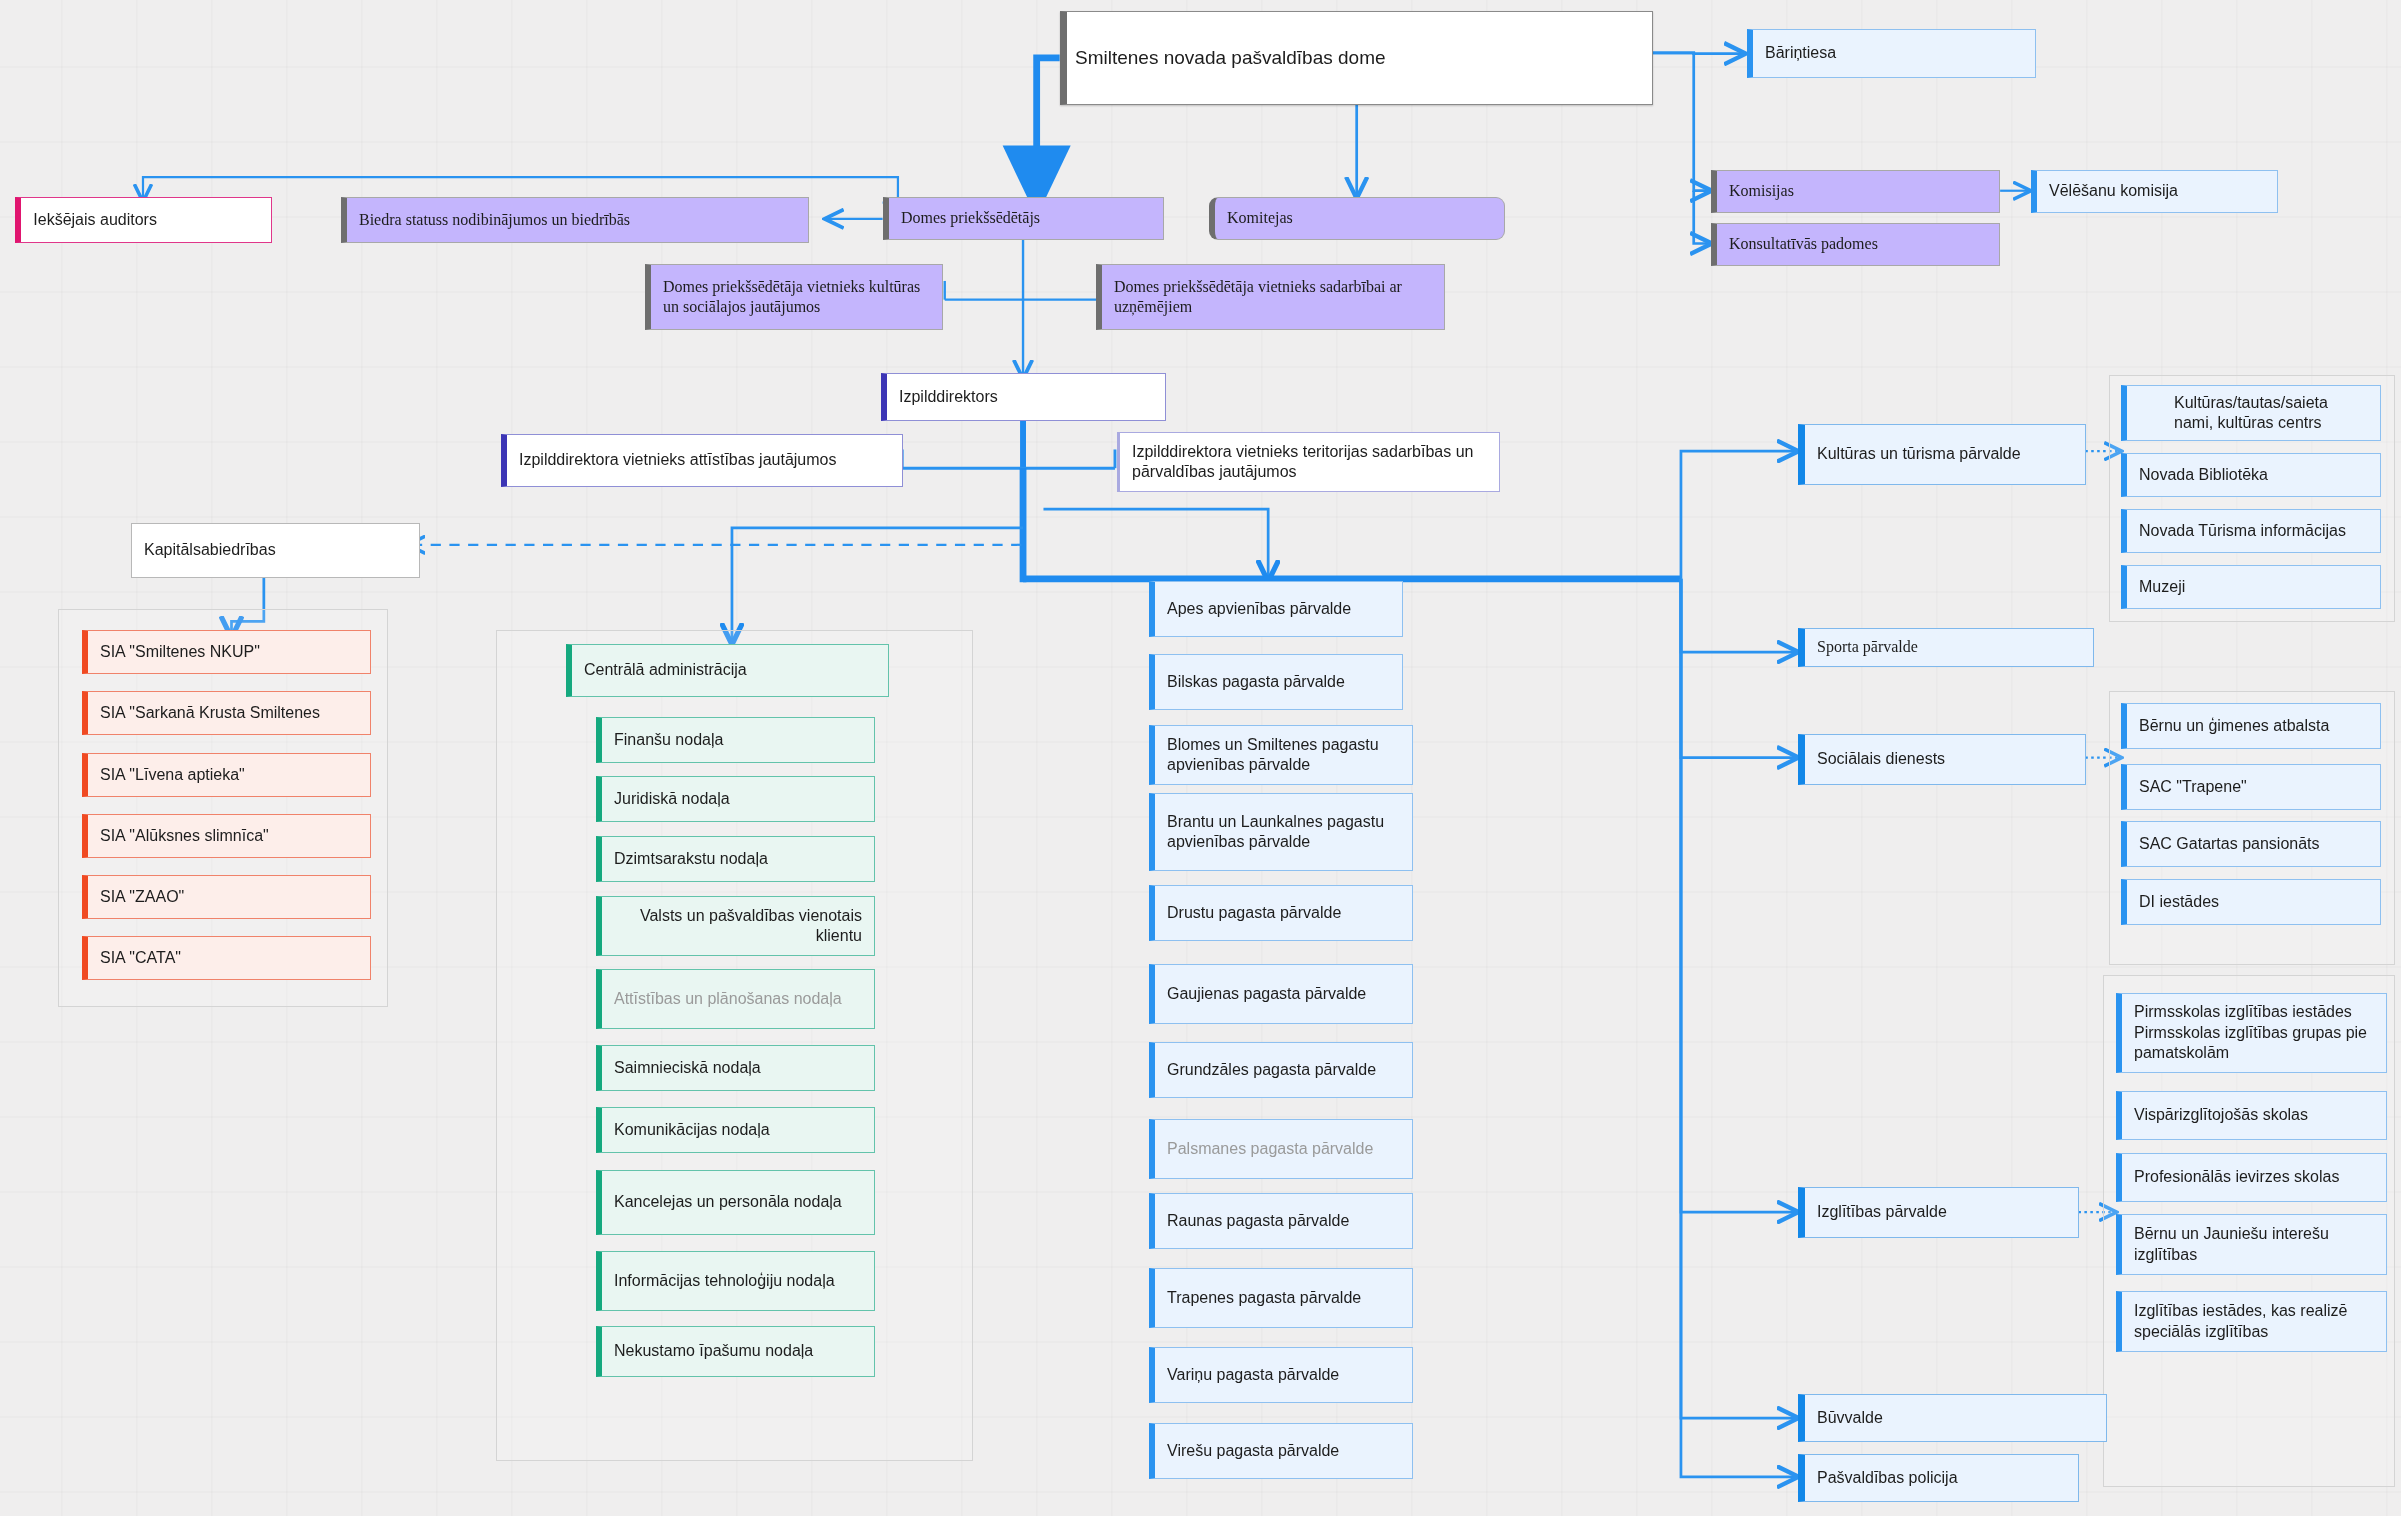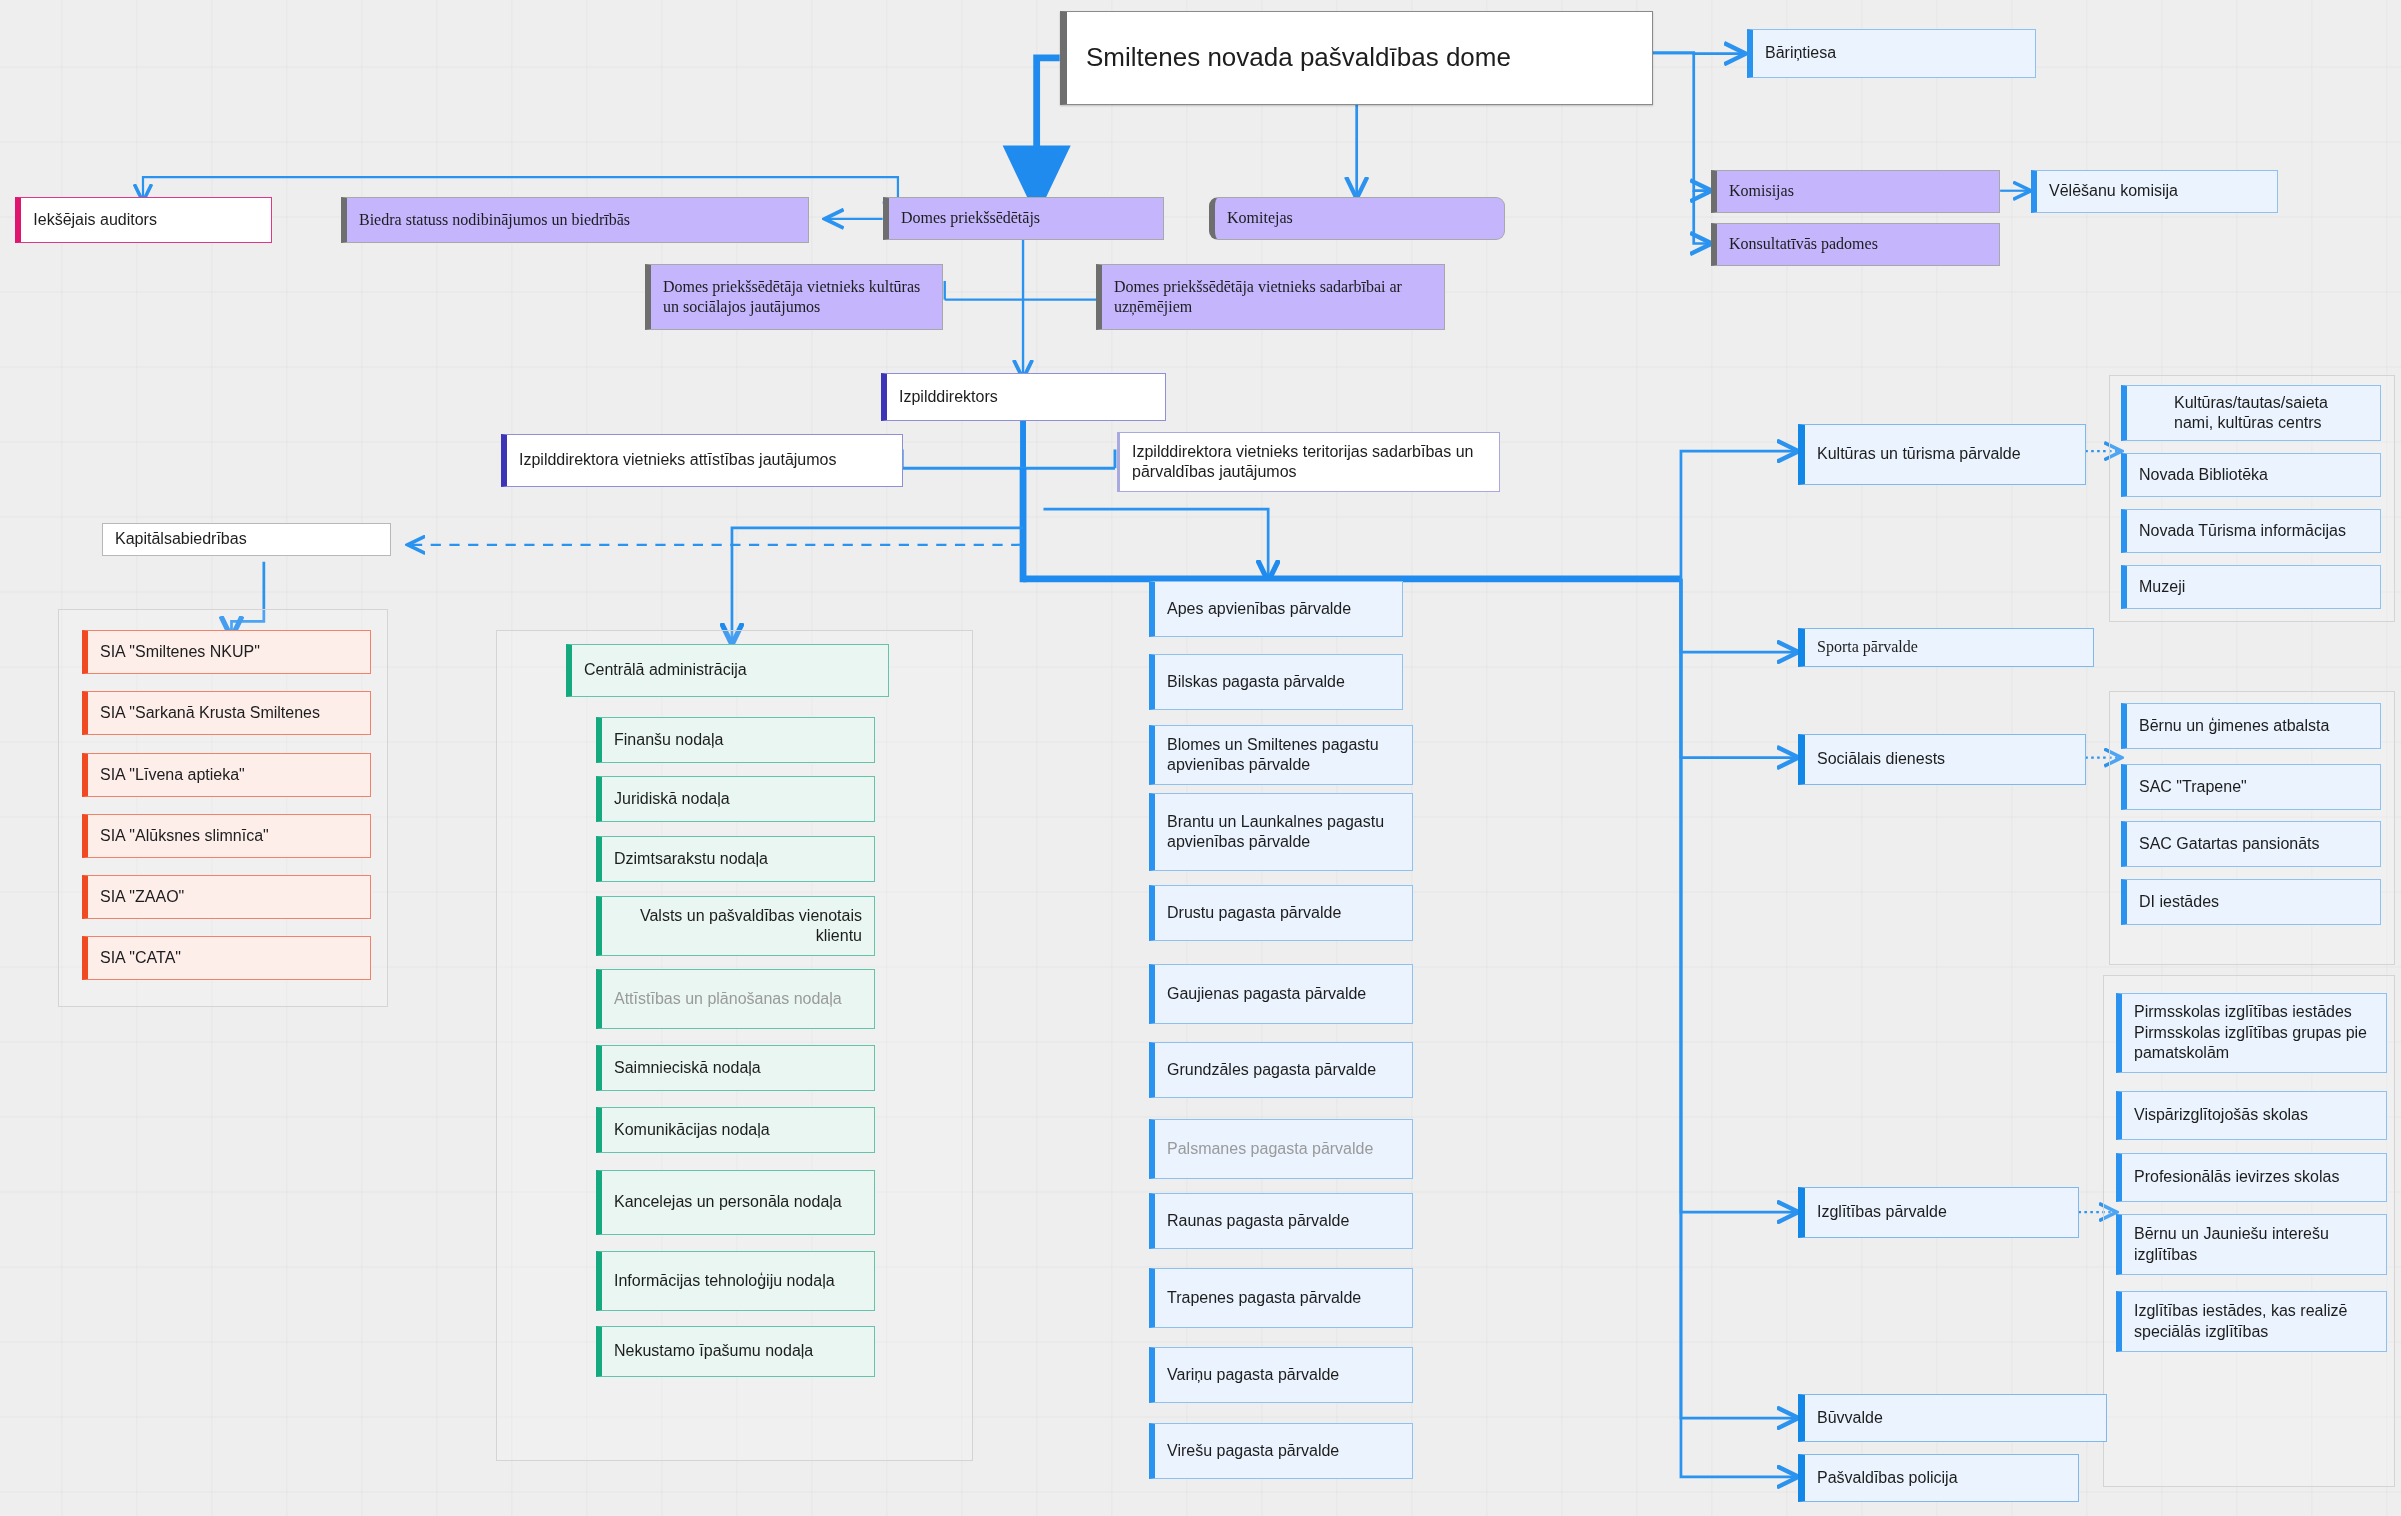--- a/index.html
+++ b/index.html
@@ -29,24 +29,24 @@
     font-size:16px;
     line-height:1.28;
     color:#1d1d1d;
     background:#ffffff;
     border:0.9px solid #9a9a9a;
     border-left:6px solid #6e6e6e;
     white-space:pre-line;
   }
   
   .n-title{
-    font-size:26px;
+    font-size:19px;
     border:0.9px solid #8a8a8a;
     border-left:7.7px solid #6e6e6e;
-    padding:0 19px;
+    padding:0 8px;
     box-shadow:0 0.9px 1.7px rgba(0,0,0,.20);
   }
   .n-blue{
     background:#eaf3fe;
     border:0.9px solid #8ec0f0;
     border-left:6px solid #2a93f0;
   }
   .n-blue-strong{
     background:#eaf3fe;
     border:0.9px solid #7fb8ec;
@@ -187,21 +187,21 @@
 <div class="node n-plain" style="left:883px;top:197px;width:281px;height:43px;">Domes priekšsēdētājs</div>
 <div class="node n-plain" style="left:1209px;top:197px;width:296px;height:43px;border-radius:9px;">Komitejas</div>
 
 <div class="node n-plain" style="left:645px;top:264px;width:298px;height:66px;">Domes priekšsēdētāja vietnieks kultūras un sociālajos jautājumos</div>
 <div class="node n-plain" style="left:1096px;top:264px;width:349px;height:66px;">Domes priekšsēdētāja vietnieks sadarbībai ar uzņēmējiem</div>
 
 <div class="node n-indigo" style="left:881px;top:373px;width:285px;height:48px;">Izpilddirektors</div>
 <div class="node n-indigo" style="left:501px;top:434px;width:402px;height:53px;">Izpilddirektora vietnieks attīstības jautājumos</div>
 <div class="node n-indigo-light" style="left:1117px;top:432px;width:383px;height:60px;">Izpilddirektora vietnieks teritorijas sadarbības un pārvaldības jautājumos</div>
 
-<div class="node n-noleft" style="left:102px;top:523px;width:289px;height:33px;">Kapitālsabiedrības</div>
+<div class="node n-noleft" style="left:131px;top:523px;width:289px;height:55px;">Kapitālsabiedrības</div>
 
 <div class="node n-red rounded" style="left:82px;top:630px;width:289px;height:44px;">SIA "Smiltenes NKUP"</div>
 <div class="node n-red rounded" style="left:82px;top:691px;width:289px;height:44px;">SIA "Sarkanā Krusta Smiltenes</div>
 <div class="node n-red rounded" style="left:82px;top:753px;width:289px;height:44px;">SIA "Līvena aptieka"</div>
 <div class="node n-red rounded" style="left:82px;top:814px;width:289px;height:44px;">SIA "Alūksnes slimnīca"</div>
 <div class="node n-red rounded" style="left:82px;top:875px;width:289px;height:44px;">SIA "ZAAO"</div>
 <div class="node n-red rounded" style="left:82px;top:936px;width:289px;height:44px;">SIA "CATA"</div>
 
 <div class="node n-green rounded" style="left:566px;top:644px;width:323px;height:53px;">Centrālā administrācija</div>
 

